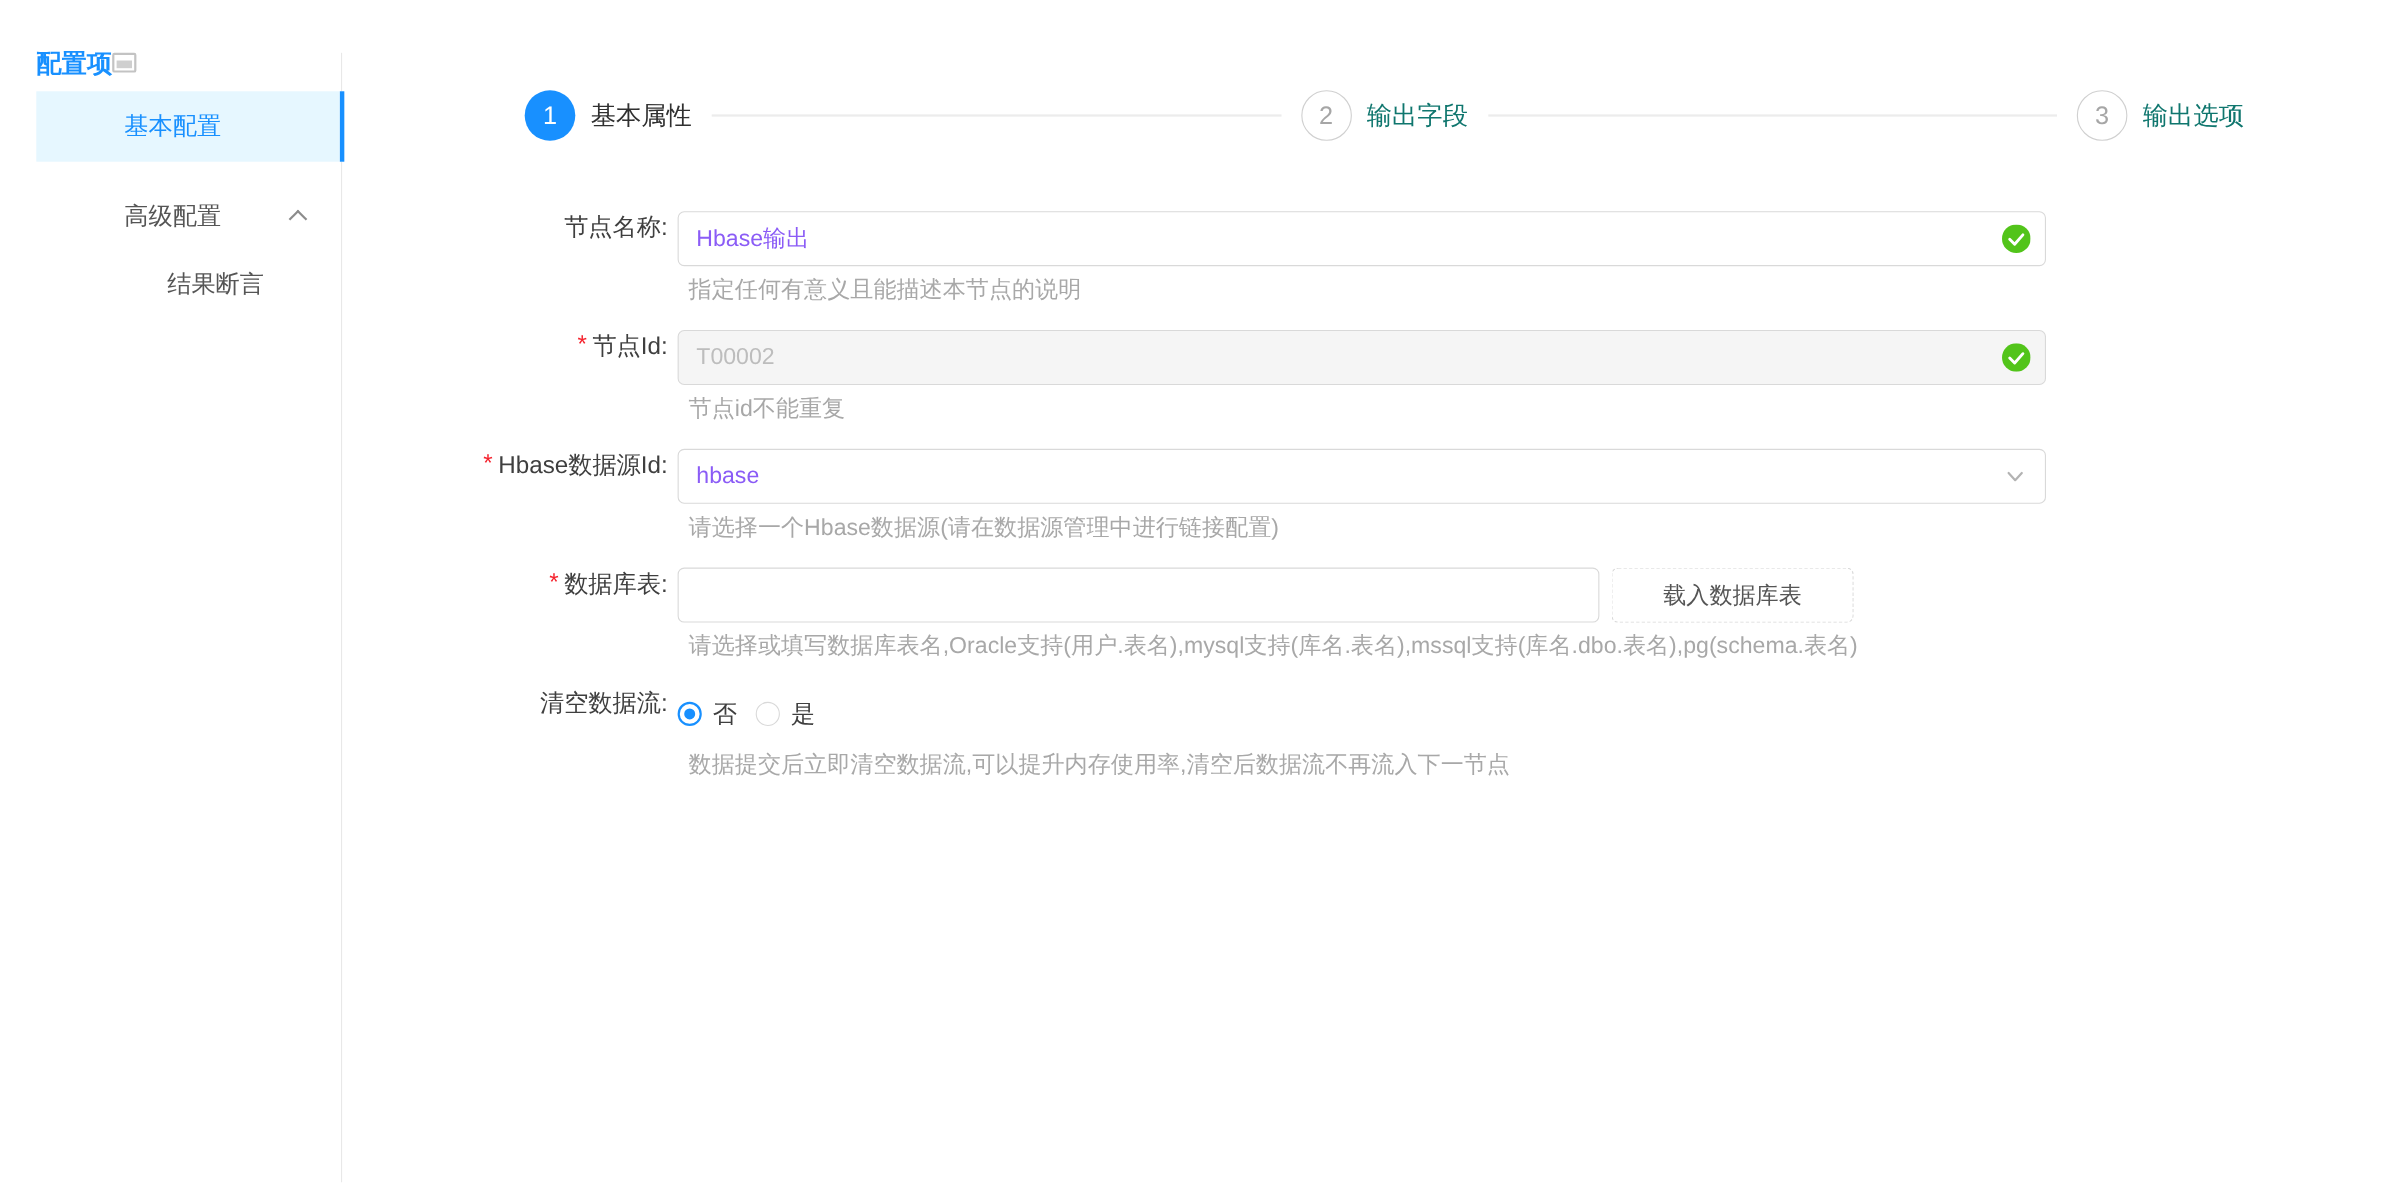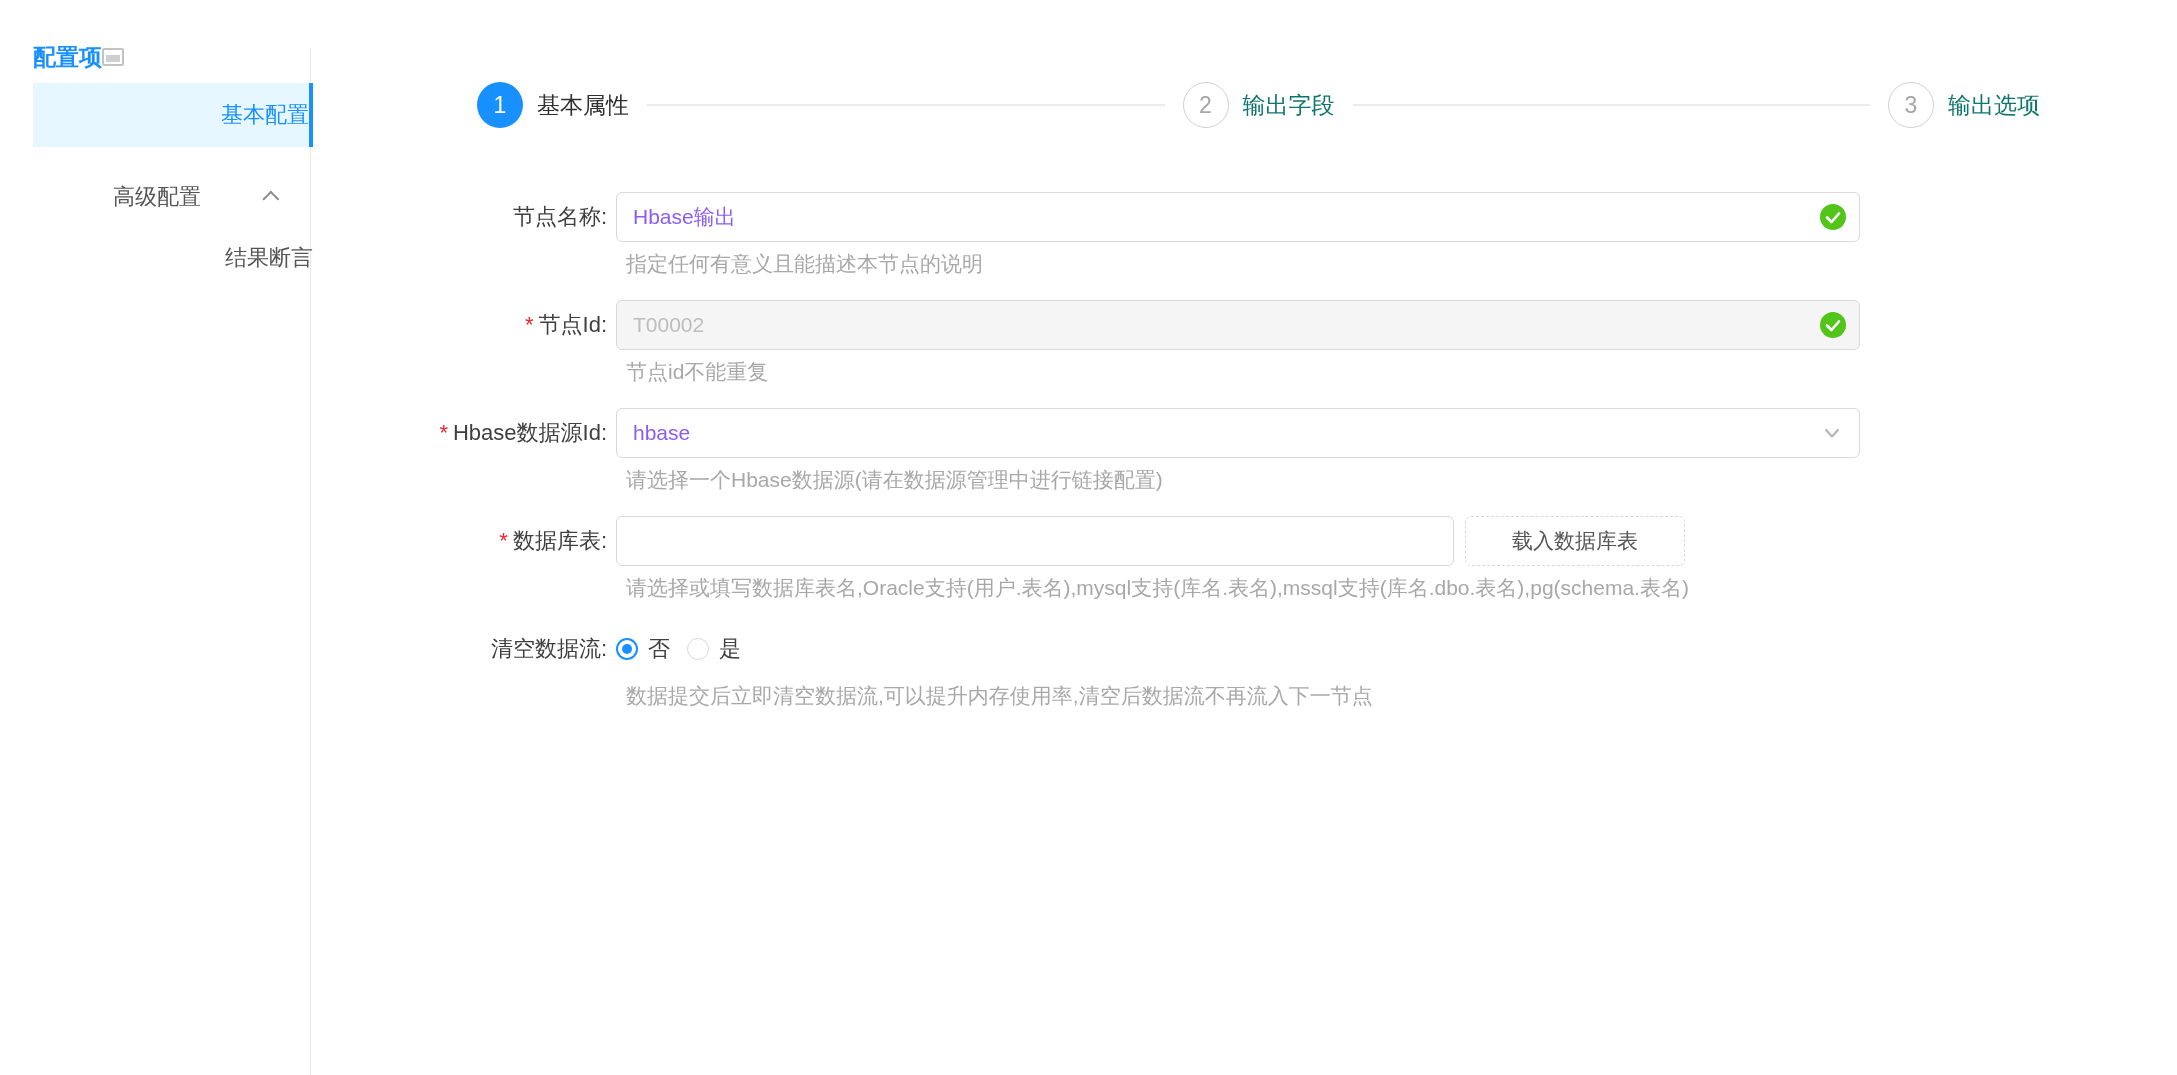--- a/index.html
+++ b/index.html
@@ -13,21 +13,21 @@
     width:1px; background:#e8e8e8; }
   .side-title-row { display:flex; align-items:center; padding-left:33px;
     height:34px; margin-bottom:9px; }
   .side-title { color:#1890ff; font-size:23px; font-weight:600; text-decoration:none; cursor:pointer; }
   .panel-icon { width:22px; height:18px; border:2px solid #c3c3c3; border-radius:2px;
     position:relative; overflow:hidden; background:#fff; }
   .panel-icon::after { content:""; position:absolute; left:2px; right:2px; bottom:2px;
     height:7px; background:#cfcfcf; }
   .side-item { position:relative; z-index:2; height:64px; margin-left:33px; width:280px;
     display:flex; align-items:center; padding-left:80px; font-size:22px; color:#555;
-    cursor:pointer;justify-content:flex-end; }
+    cursor:pointer; }
   .side-item.active { background:#e6f7ff; color:#1890ff; border-right:4px solid #1890ff; }
   .side-item.gap-top { margin-top:18px; }
   .side-item.child { padding-left:119px; height:58px; }
   .caret-up { margin-left:auto; margin-right:34px; width:12px; height:12px;
     border-left:2px solid #8c8c8c; border-top:2px solid #8c8c8c;
     transform:rotate(45deg) translateY(3px); }
 
   
   .content { position:relative; flex:1; }
 
@@ -40,21 +40,21 @@
   .step.active .step-circle { background:#1890ff; color:#fff; }
   .step.pending .step-circle { background:#fff; border:1px solid #d0d0d0; color:#a6a6a6; }
   .step-label { flex:0 0 auto; margin-left:14px; font-size:23px; white-space:nowrap; }
   .step.active .step-label { color:#303030; }
   .step.pending .step-label { color:#0f766e; }
   .step-line { flex:1 1 auto; height:2px; background:#ececec; margin:0 18px; }
 
   .form { position:absolute; left:0; top:192px; width:100%; }
   .form-row { display:flex; margin-bottom:22px; }
   .label-col { flex:0 0 294px; width:294px; text-align:right; padding-right:0;
-    height:50px; display:flex; align-items:center; justify-content:flex-end;
+    height:50px; display:flex; justify-content:flex-end;
     font-size:22px; color:#3f3f3f; white-space:nowrap; }
   .req { color:#f5222d; margin-right:5px; font-size:22px; }
   .control-col { margin-left:9px; flex:1; }
   .control-line { display:flex; align-items:center; }
   .ipt { position:relative; width:1244px; height:50px; }
   .ipt input, .ipt .select-box { width:100%; height:50px; border:1px solid #d9d9d9;
     border-radius:6px; padding:0 58px 0 16px; font-size:21px; color:#8b5cf6;
     background:#fff; outline:none;
     font-family:"Liberation Sans","DejaVu Sans",sans-serif; display:flex; align-items:center; }
   .ipt input:disabled { background:#f5f5f5; color:#bdbdbd; }

